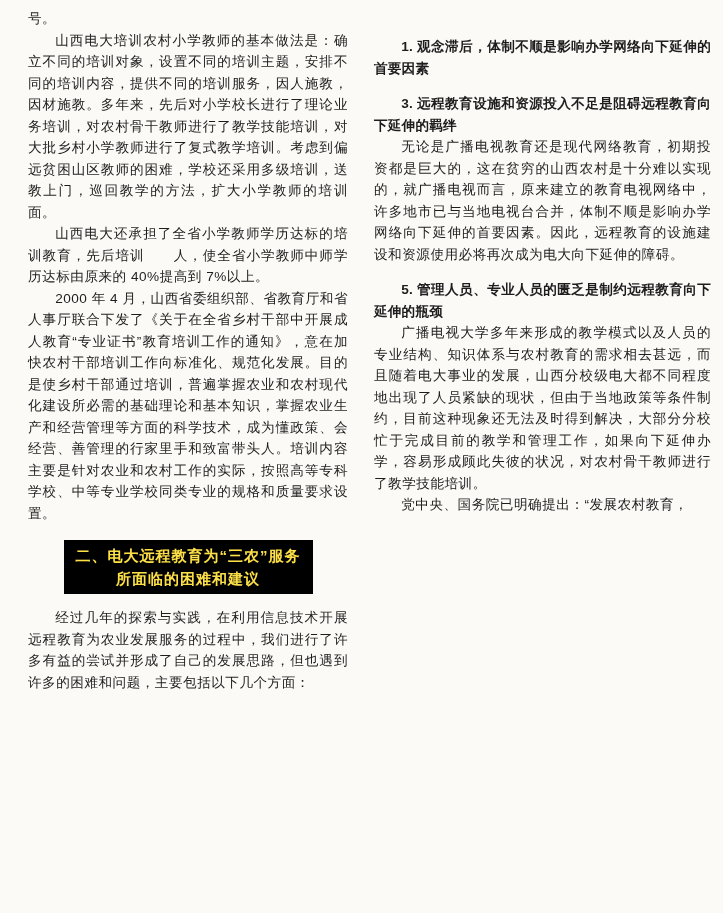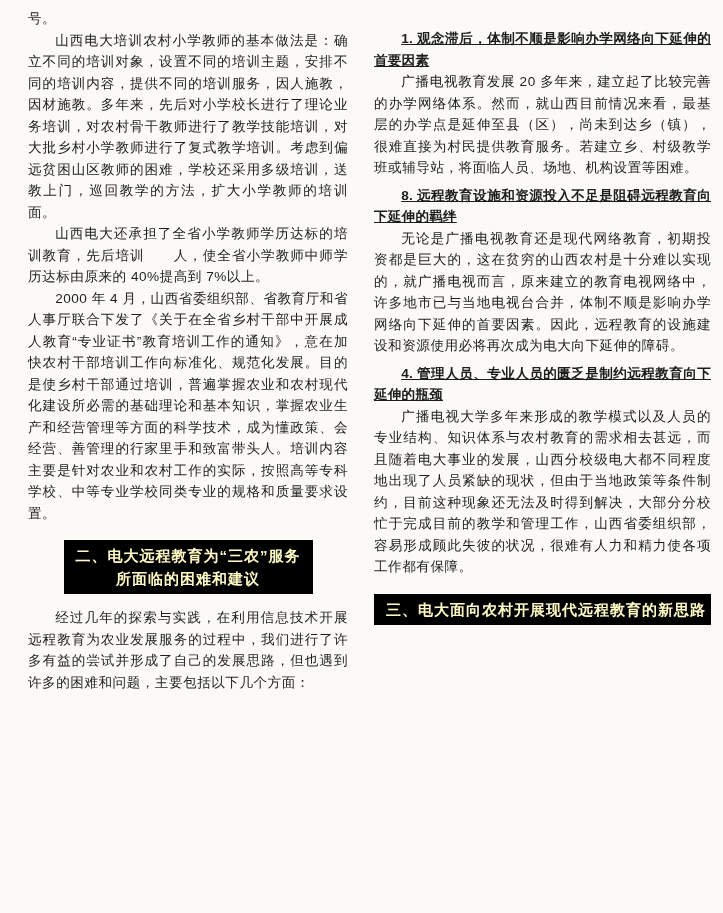--- a/index.html
+++ b/index.html
@@ -26,28 +26,27 @@
   }
   .column-left  { left: 28px;  top: 8px;  width: 320px; }
   .column-right { left: 374px; top: 22px; width: 337px; }
 
   .para { text-indent: 2em; }
   .para.no-indent { text-indent: 0; }
 
   .subheading {
     font-weight: bold;
     text-indent: 2em;
-    margin-top: 6px;
+    margin-top: 14px;
     letter-spacing: 0.2px;
-    text-decoration: underline;
   }
 
   .banner {
     background: #000000;
-    color: #fef9c3;
+    color: #fde047;
     font-weight: bold;
     text-align: center;
     width: fit-content;
     max-width: 100%;
     margin: 16px auto 13px auto;
     padding: 4px 12px;
     font-size: 15px;
     line-height: 23px;
     letter-spacing: 1px;
     text-indent: 0;
@@ -64,22 +63,19 @@
       <p class="para">山西电大还承担了全省小学教师学历达标的培训教育，先后培训　　人，使全省小学教师中师学历达标由原来的 40%提高到 7%以上。</p>
       <p class="para">2000 年 4 月，山西省委组织部、省教育厅和省人事厅联合下发了《关于在全省乡村干部中开展成人教育“专业证书”教育培训工作的通知》，意在加快农村干部培训工作向标准化、规范化发展。目的是使乡村干部通过培训，普遍掌握农业和农村现代化建设所必需的基础理论和基本知识，掌握农业生产和经营管理等方面的科学技术，成为懂政策、会经营、善管理的行家里手和致富带头人。培训内容主要是针对农业和农村工作的实际，按照高等专科学校、中等专业学校同类专业的规格和质量要求设置。</p>
       <div class="banner">
         <div class="banner-line">二、电大远程教育为“三农”服务</div>
         <div class="banner-line">所面临的困难和建议</div>
       </div>
       <p class="para">经过几年的探索与实践，在利用信息技术开展远程教育为农业发展服务的过程中，我们进行了许多有益的尝试并形成了自己的发展思路，但也遇到许多的困难和问题，主要包括以下几个方面：</p>
     </div>
   <div class="column column-right">
       <p class="subheading">1. 观念滞后，体制不顺是影响办学网络向下延伸的首要因素</p>
-      <p class="para">广播电视教育发展 20 多年来，建立起了比较完善的办学网络体系。然而，就山西目前情况来看，最基层的办学点是延伸至县（区），尚未到达乡（镇），很难直接为村民提供教育服务。若建立乡、村级教学班或辅导站，将面临人员、场地、机构设置等困难。</p>
-      <p class="subheading">8. 远程教育设施和资源投入不足是阻碍远程教育向下延伸的羁绊</p>
+      <p class="subheading">3. 远程教育设施和资源投入不足是阻碍远程教育向下延伸的羁绊</p>
       <p class="para">无论是广播电视教育还是现代网络教育，初期投资都是巨大的，这在贫穷的山西农村是十分难以实现的，就广播电视而言，原来建立的教育电视网络中，许多地市已与当地电视台合并，体制不顺是影响办学网络向下延伸的首要因素。因此，远程教育的设施建设和资源使用必将再次成为电大向下延伸的障碍。</p>
-      <p class="subheading">4. 管理人员、专业人员的匮乏是制约远程教育向下延伸的瓶颈</p>
-      <p class="para">广播电视大学多年来形成的教学模式以及人员的专业结构、知识体系与农村教育的需求相去甚远，而且随着电大事业的发展，山西分校级电大都不同程度地出现了人员紧缺的现状，但由于当地政策等条件制约，目前这种现象还无法及时得到解决，大部分分校忙于完成目前的教学和管理工作，山西省委组织部，容易形成顾此失彼的状况，很难有人力和精力使各项工作都有保障。</p>
-      <div class="banner">
-        <div class="banner-line">三、电大面向农村开展现代远程教育的新思路</div>
-      </div>
+      <p class="subheading">5. 管理人员、专业人员的匮乏是制约远程教育向下延伸的瓶颈</p>
+      <p class="para">广播电视大学多年来形成的教学模式以及人员的专业结构、知识体系与农村教育的需求相去甚远，而且随着电大事业的发展，山西分校级电大都不同程度地出现了人员紧缺的现状，但由于当地政策等条件制约，目前这种现象还无法及时得到解决，大部分分校忙于完成目前的教学和管理工作，如果向下延伸办学，容易形成顾此失彼的状况，对农村骨干教师进行了教学技能培训。</p>
+      <p class="para">党中央、国务院已明确提出：“发展农村教育，</p>
     </div>
 </div>
 
 </body></html>

